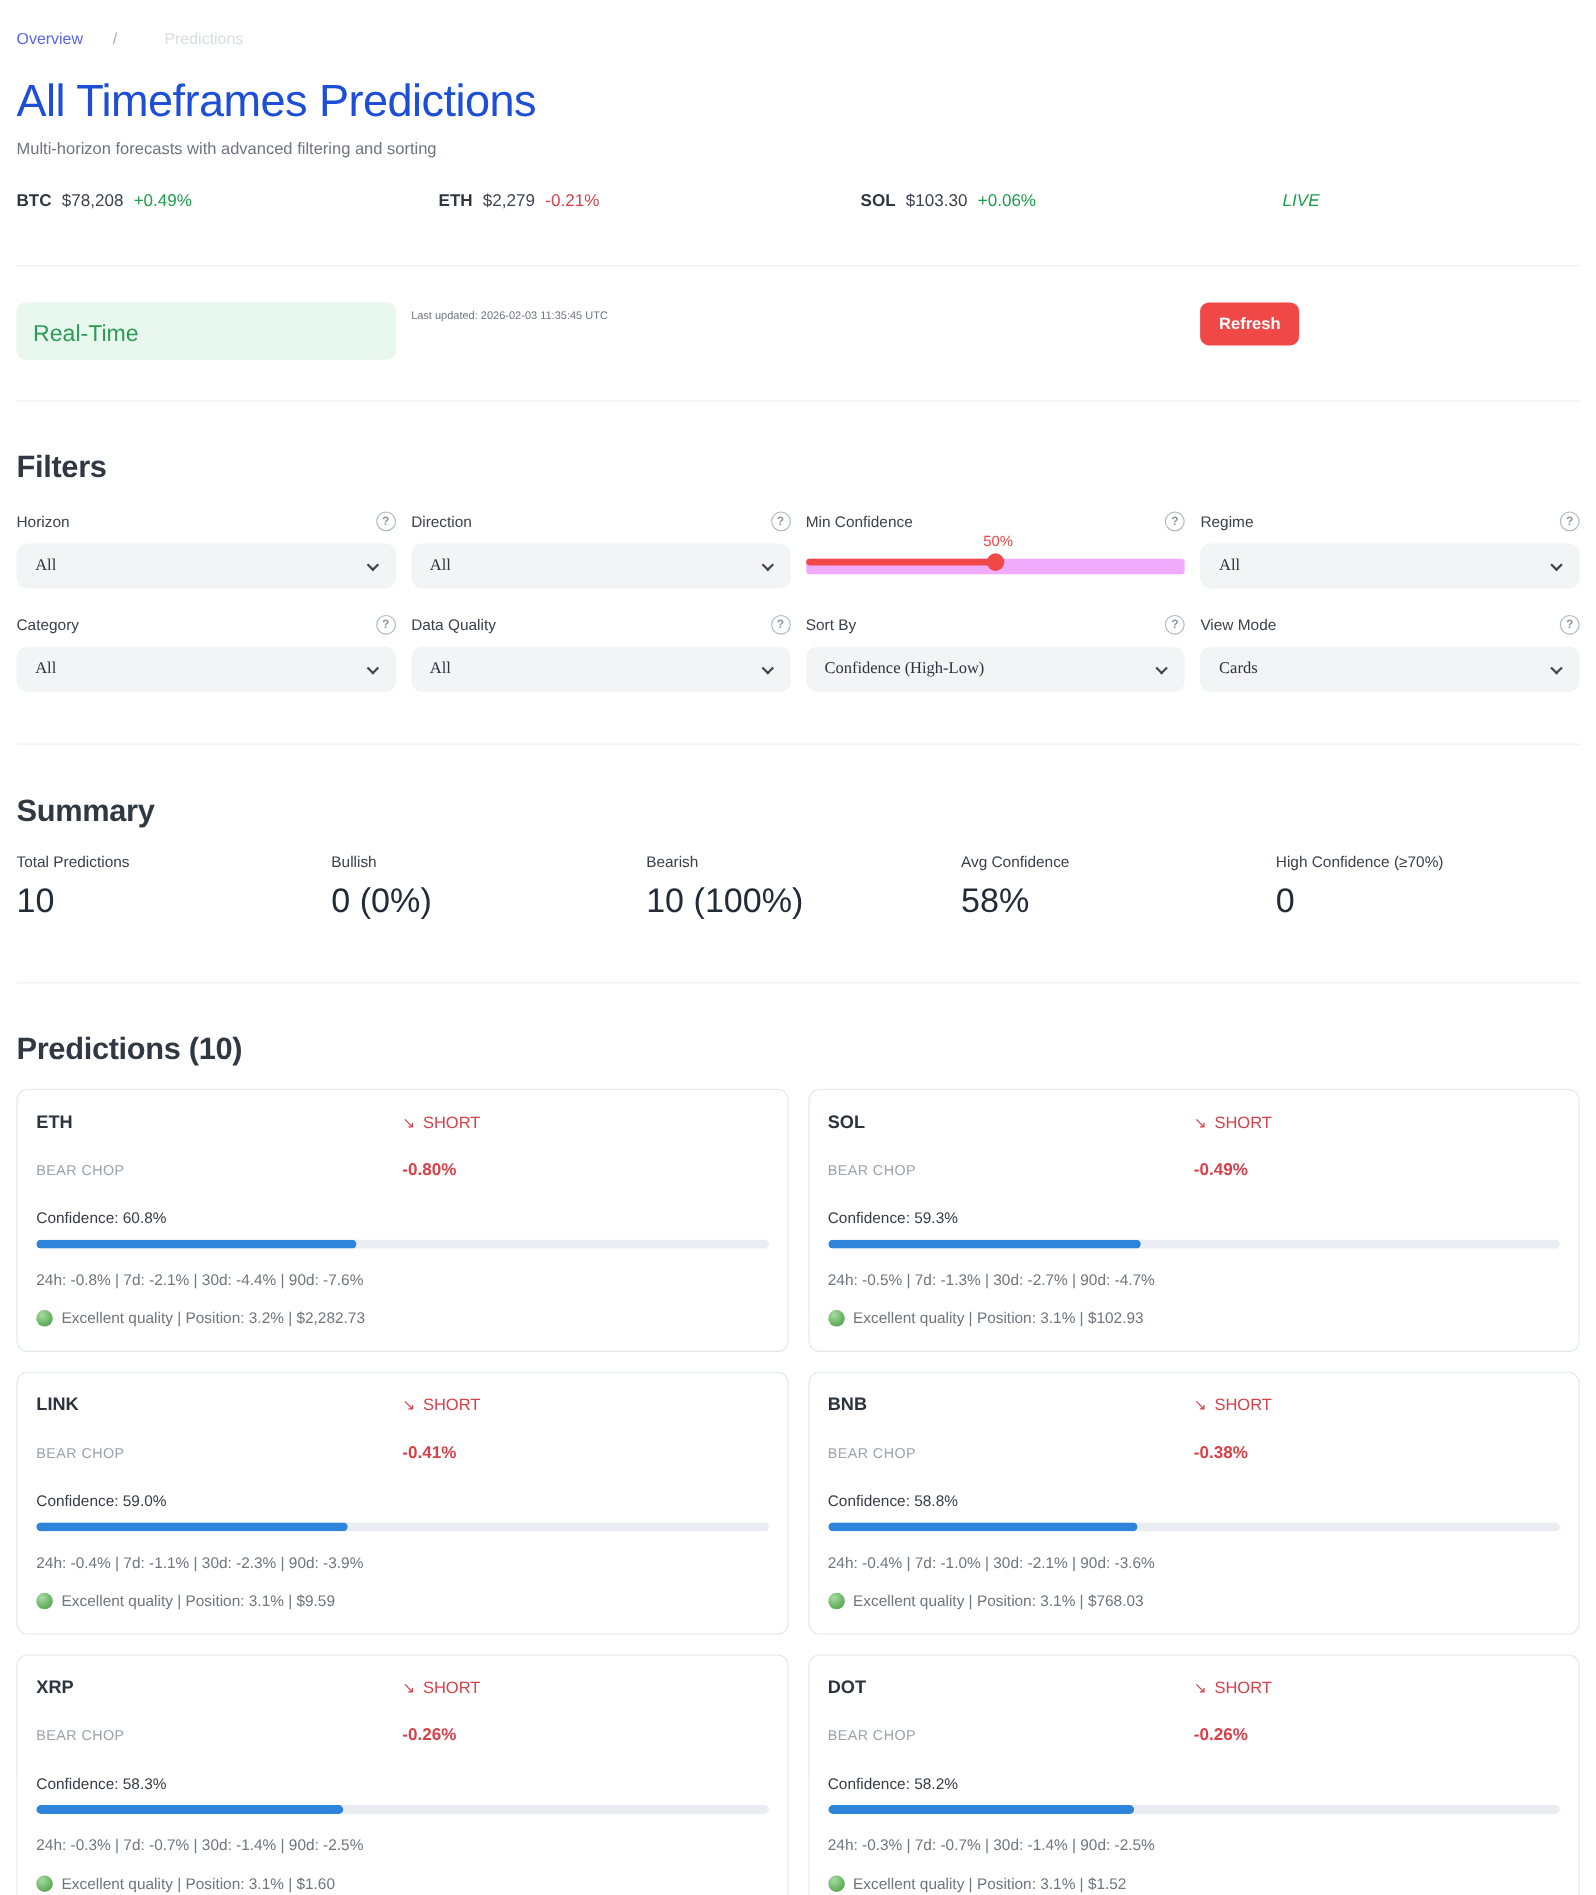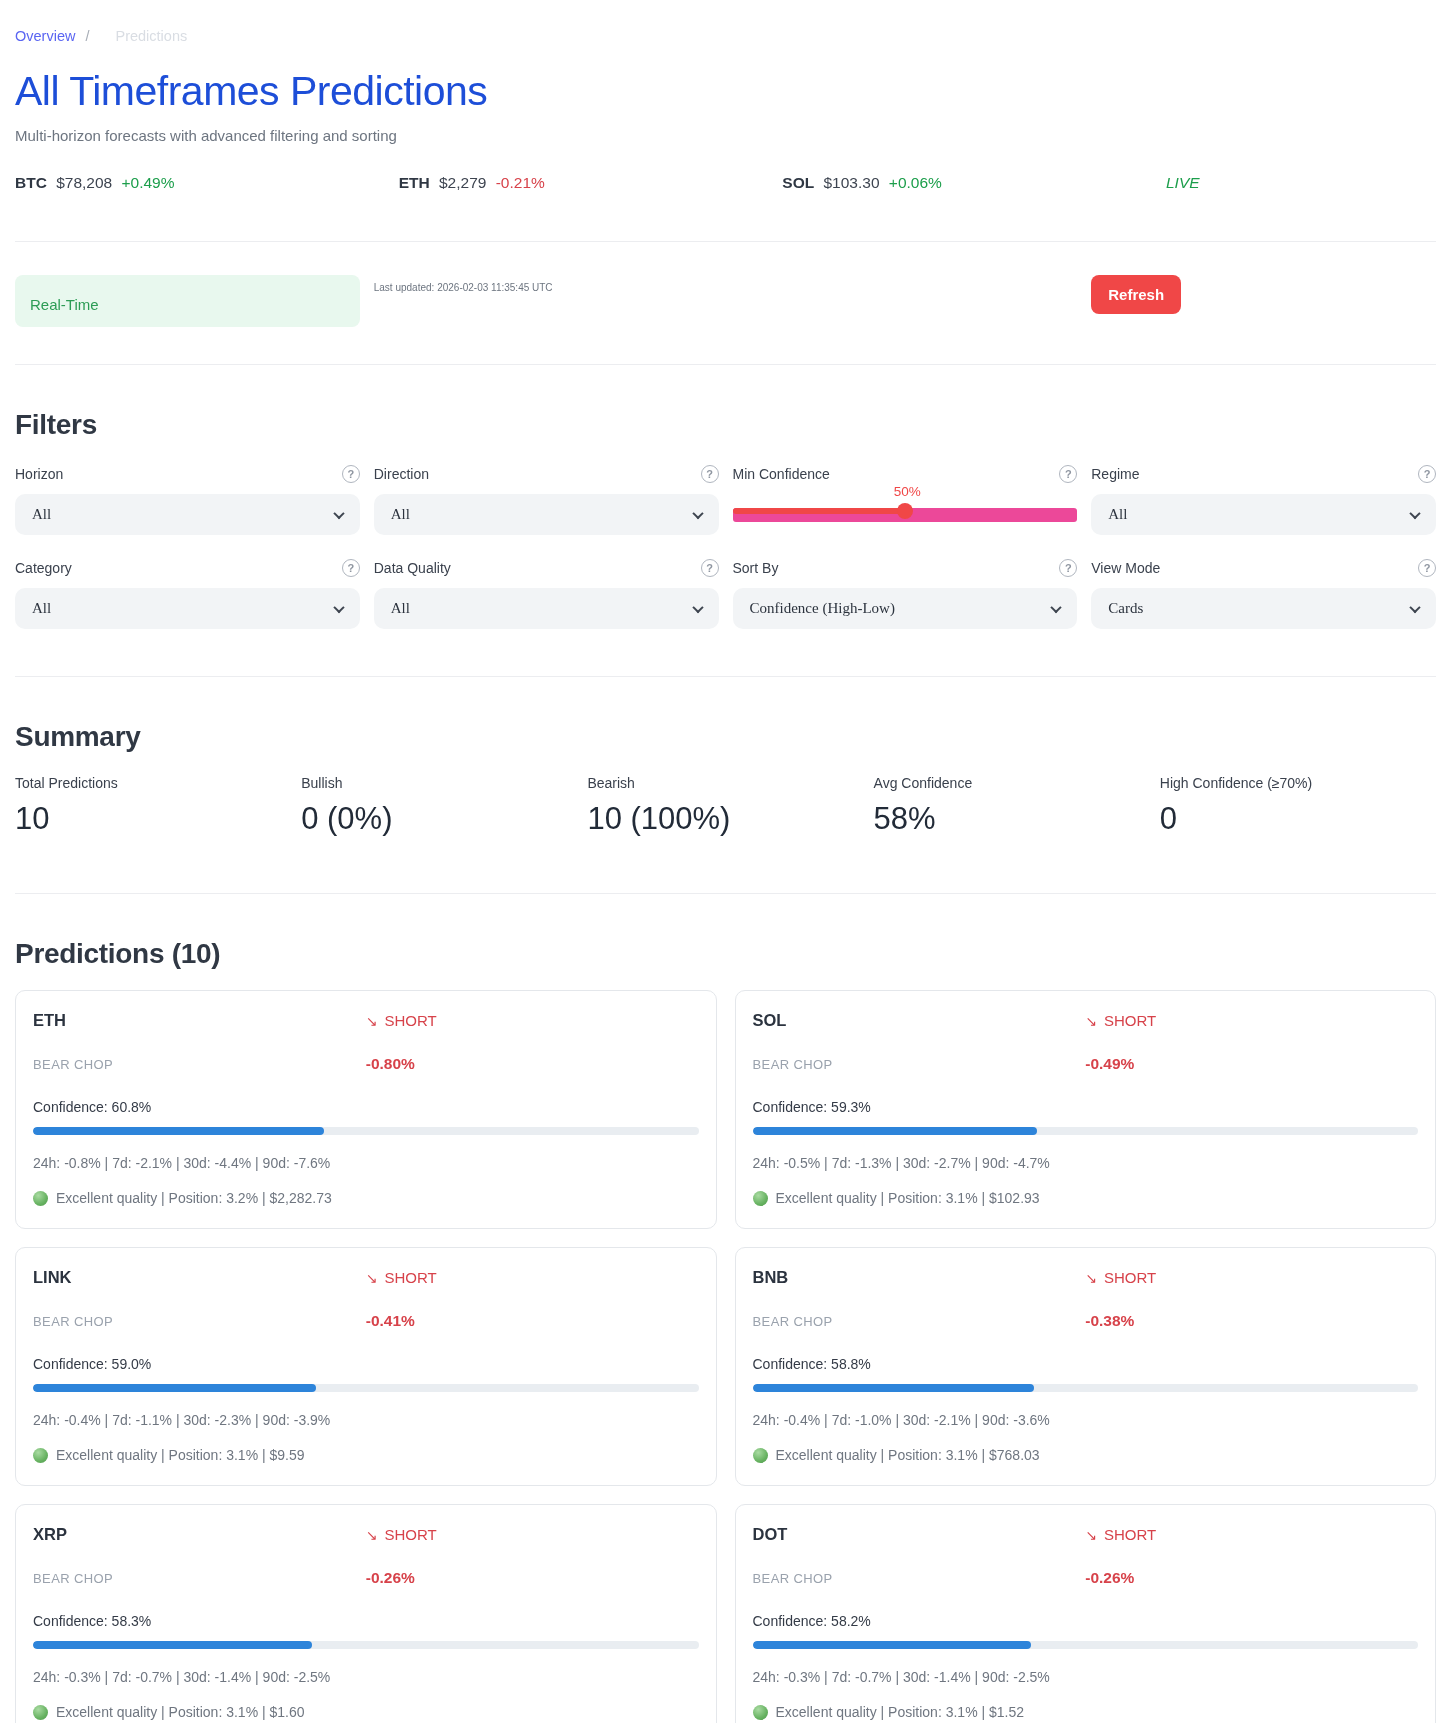--- a/index.html
+++ b/index.html
@@ -6,21 +6,21 @@
   html, body { background: #ffffff; }
   body {
     width: 1451px;
     margin: 0 auto;
     font-family: "Liberation Sans", "DejaVu Sans", sans-serif;
     color: #3d4450;
     padding: 28px 15px 14px 15px;
   }
 
   
-  .breadcrumb { font-size: 14.5px; display: flex; align-items: flex-start; gap: 10px; }
+  .breadcrumb { font-size: 14.5px; display: flex; align-items: flex-start; gap: 27px; }
   .crumb-link { color: #5a65f2; text-decoration: none; cursor: pointer; }
   .crumb-sep { color: #a7adb6; }
   .crumb-current { color: #d9dde3; margin-left: 16px; }
 
   
   h1.page-title {
     margin-top: 24px;
     font-size: 41px;
     font-weight: 400;
     color: #1d4ed8;
@@ -49,21 +49,21 @@
     align-items: start;
   }
   .mode-badge {
     background: #e8f8ee;
     color: #2c9c55;
     border-radius: 8px;
     height: 52px;
     display: flex;
     align-items: center;
     padding: 6px 15px 0 15px;
-    font-size: 15px;
+    font-size: 21px;
   }
   .last-updated { grid-column: 2 / 4; margin-top: 7px; font-size: 10px; color: #6d7580; }
   .refresh-btn {
     grid-column: 4;
     justify-self: start;
     background: #f04747;
     color: #ffffff;
     border: none;
     border-radius: 8px;
     font-family: inherit;
@@ -110,21 +110,21 @@
   }
   .chev {
     width: 8px; height: 8px;
     border-right: 2px solid #3e4550;
     border-bottom: 2px solid #3e4550;
     transform: rotate(45deg) translate(-1px,-1px);
   }
   .slider { position: relative; margin-top: 11px; height: 41px; display: flex; align-items: center; }
   .slider-track {
     position: relative; width: 100%; height: 14px;
-    background: #ec4899; border-radius: 3px;
+    background: #f0abfc; border-radius: 3px;
   }
   .slider-fill { position: absolute; left: 0; top: 0; height: 6px; background: #f04747; border-radius: 3px; }
   .slider-knob {
     position: absolute; right: -8px; top: 50%;
     width: 16px; height: 16px; border-radius: 50%;
     background: #f04747; transform: translateY(-50%); cursor: grab;
   }
   .slider-value {
     position: absolute; right: -16px; top: -24px;
     color: #f04747; font-size: 13.5px; white-space: nowrap;

